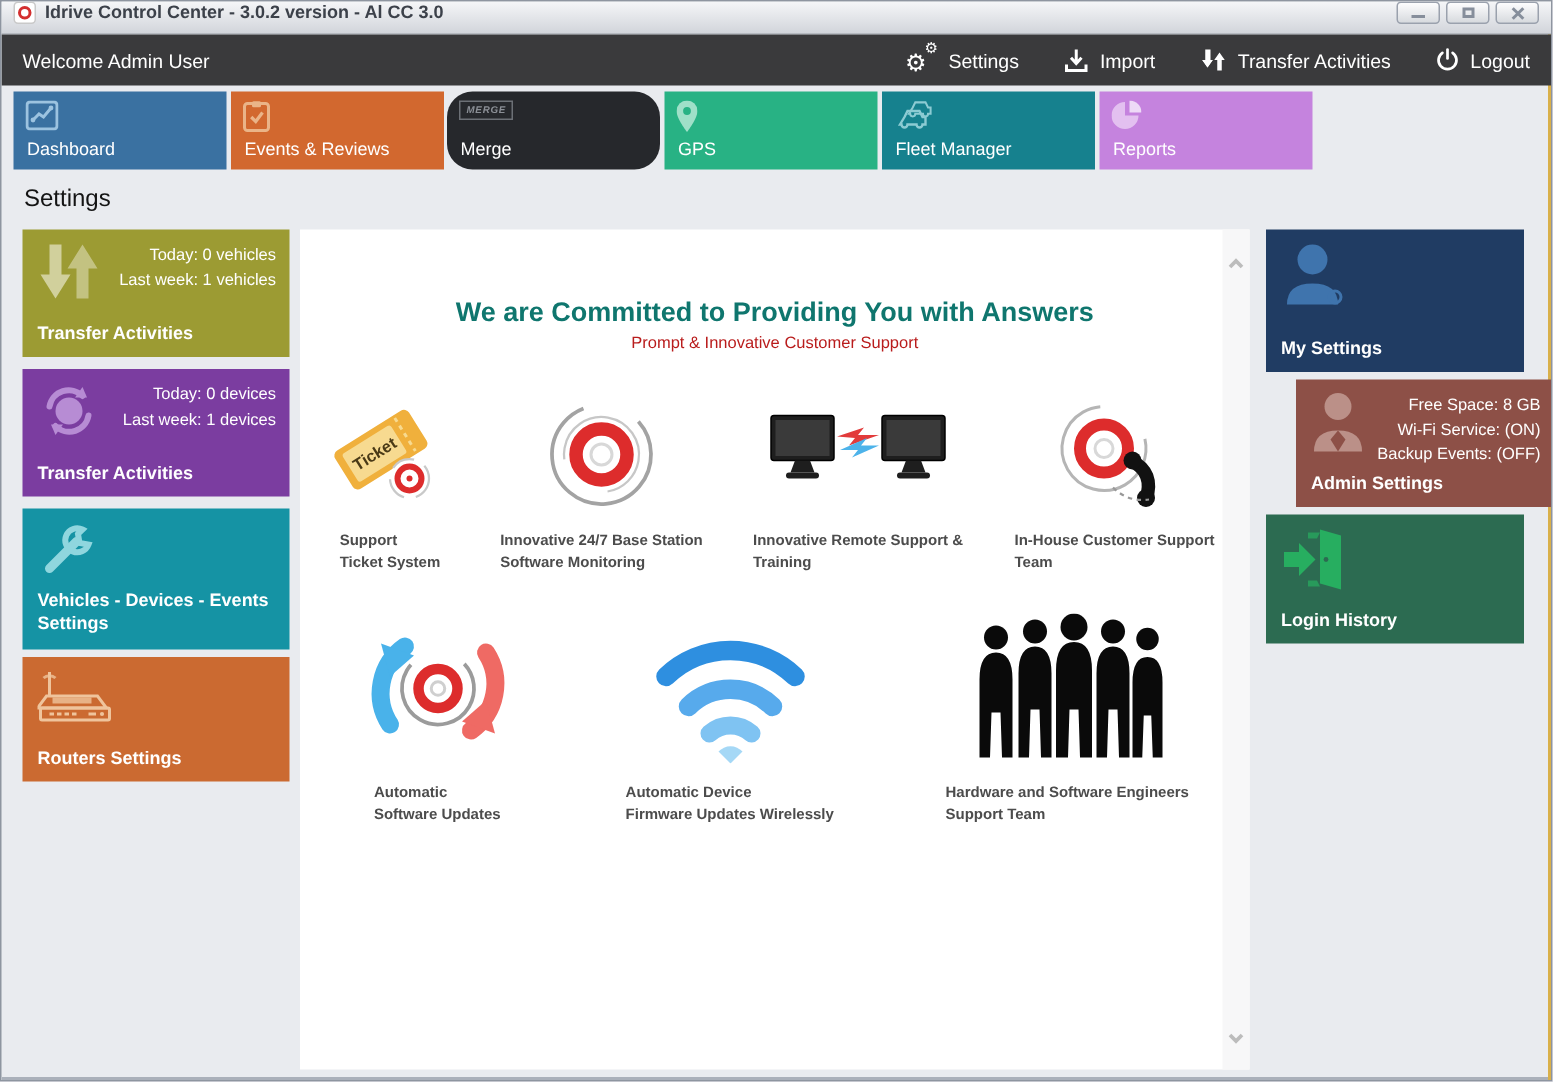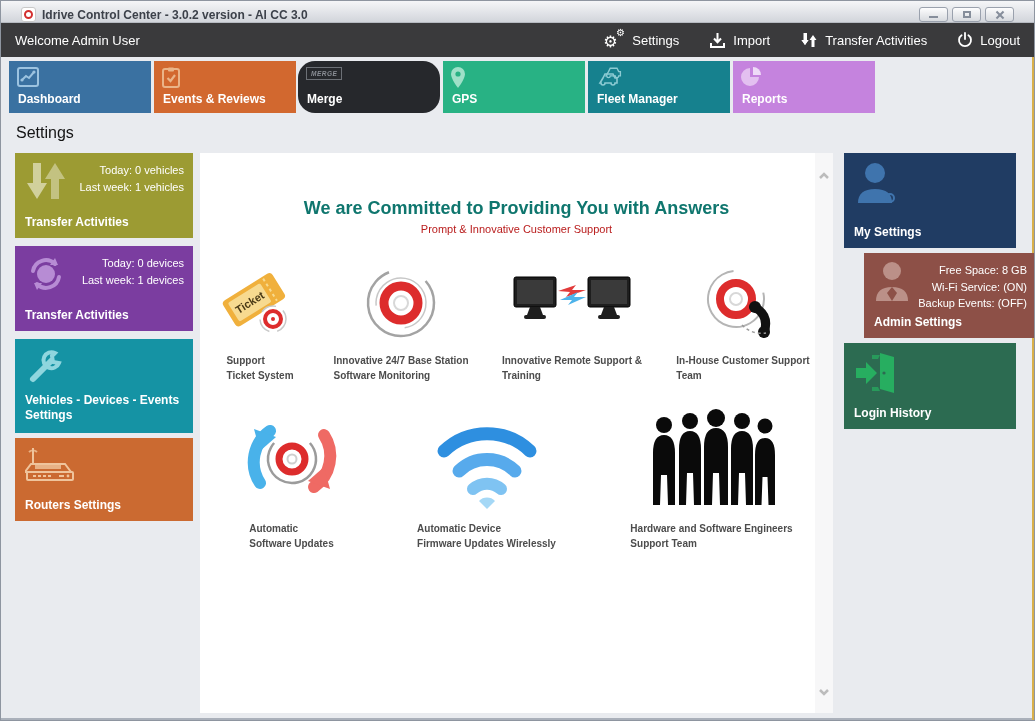--- a/index.html
+++ b/index.html
@@ -3,21 +3,21 @@
 <meta charset="utf-8">
 <style>
   * { margin:0; padding:0; box-sizing:border-box; }
   html,body { background:#c7cbd3; font-family:"Liberation Sans", sans-serif; }
   .window { position:relative; width:1035px; height:721px; background:#e9ebef;
             border:1px solid #8e95a0; box-shadow: inset -2px 0 0 #d9b04a, inset 0 -2px 0 #aab0ba; overflow:hidden; }
 
   
   .titlebar { position:absolute; left:0; top:0; width:100%; height:22px;
       background:linear-gradient(#f5f6f8,#d2d5db); border-bottom:1px solid #b6bac1;
-      display:flex; align-items:flex-end; padding:0 20px; }
+      display:flex; align-items:flex-start; padding:0 8px; }
   .app-icon { width:15px; height:15px; border-radius:3px; background:#fff; border:1px solid #c9c9c9;
       display:flex; align-items:center; justify-content:center; margin-right:6px; }
   .app-icon i { display:block; width:9px; height:9px; border:2.5px solid #d32f2f; border-radius:50%; }
   .title-text { font-size:12px; font-weight:bold; color:#3c414a; }
   .winbtns { margin-left:auto; display:flex; gap:4px; }
   .winbtn { width:29px; height:15px; border:1px solid #9aa1ad; border-radius:3px;
       background:linear-gradient(#fdfdfe,#d7dade); display:flex; align-items:center; justify-content:center; }
   .glyph-min { width:9px; height:2px; background:#868e9b; margin-top:5px; }
   .glyph-max { width:8px; height:7px; border:2px solid #868e9b; }
   .glyph-close { position:relative; width:10px; height:10px; }
@@ -30,21 +30,21 @@
   .welcome { font-size:13px; }
   .topmenu { margin-left:auto; display:flex; align-items:center; gap:30px; }
   .topitem { display:flex; align-items:center; gap:7px; font-size:13px; cursor:pointer; }
   .topitem svg { display:block; }
   .gear-wrap { position:relative; width:22px; height:20px; }
   .gear-big { position:absolute; left:0; top:4px; font-size:16px; line-height:1; color:#fff; font-family:"DejaVu Sans",sans-serif; }
   .gear-small { position:absolute; right:0; top:-2px; font-size:10px; line-height:1; color:#fff; font-family:"DejaVu Sans",sans-serif; }
 
   
   .nav-tile { position:absolute; top:60px; width:142px; height:52px; color:#fff; cursor:pointer; }
-  .nav-tile .nlabel { position:absolute; left:9px; bottom:7px; font-size:12px; font-weight:bold; }
+  .nav-tile .nlabel { position:absolute; left:9px; bottom:7px; font-size:12px; font-weight:normal; }
   .nav-tile .nicon { position:absolute; left:8px; top:6px; }
 
   .page-heading { position:absolute; left:15px; top:123px; font-size:16px; color:#141414; }
 
   
   .tile { position:absolute; color:#fff; cursor:pointer; }
   .tile .tlabel { position:absolute; left:10px; bottom:8px; font-size:12px; font-weight:bold; line-height:1.25; padding-right:8px; }
   .tile .tstats { position:absolute; top:9px; right:9px; text-align:right; font-size:11px; line-height:1.5; }
   .tile .ticon { position:absolute; left:10px; top:8px; }
 

